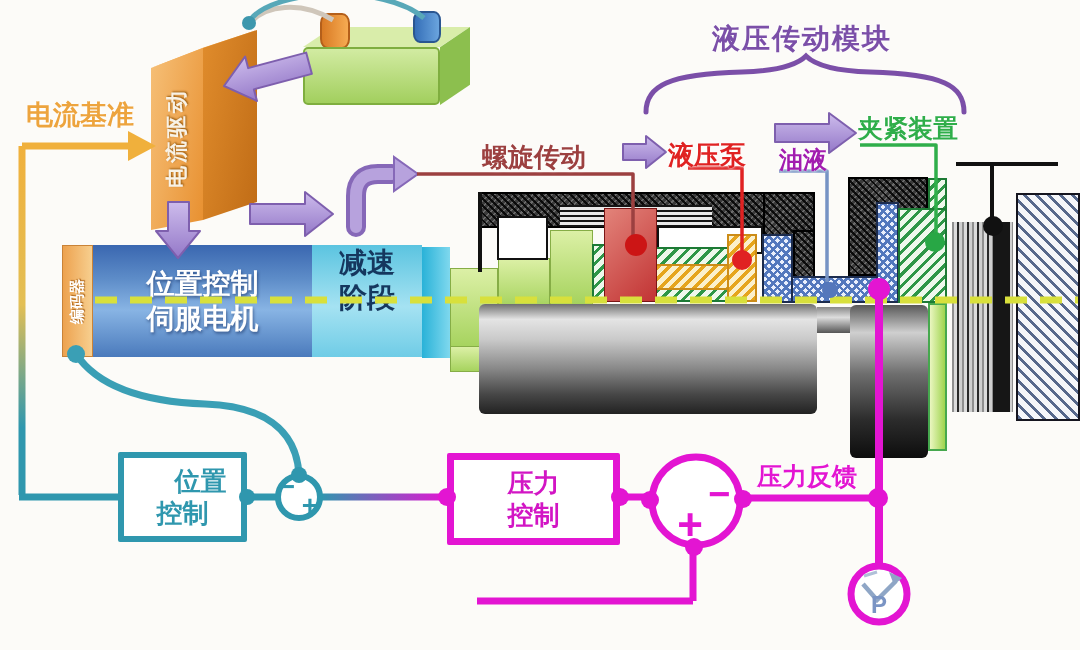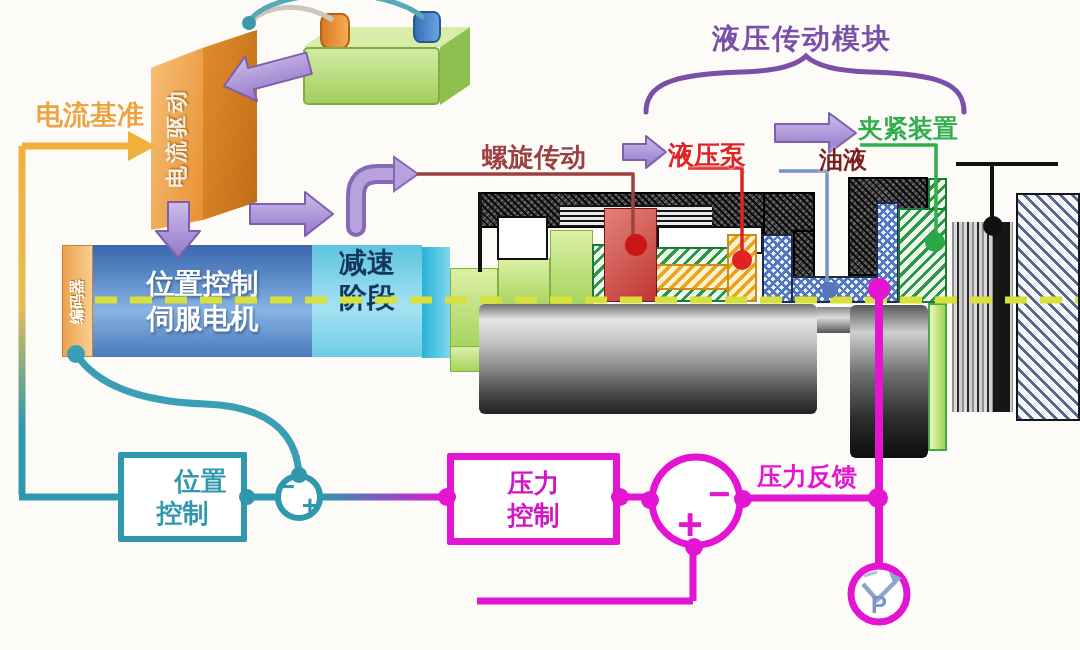--- a/index.html
+++ b/index.html
@@ -213,24 +213,24 @@
       <path d="M956,164 H1058 M992,164 V220" stroke="#111" stroke-width="4"></path>
     </g>
     <circle cx="636" cy="245" r="11" fill="#cc1515"></circle>
     <circle cx="742" cy="260" r="10" fill="#e02222"></circle>
     <circle cx="830" cy="290" r="8" fill="#5577bb"></circle>
     <circle cx="935" cy="242" r="10" fill="#28a745"></circle>
     <circle cx="993" cy="226" r="10" fill="#111"></circle>
   </svg>
 
   <div class="lbl" style="left:712px;top:20px;font-size:28px;letter-spacing:2px;color:#7b4fa8;">液压传动模块</div>
-  <div class="lbl" style="left:36px;top:97px;font-size:27px;color:#eda43e;">电流基准</div>
+  <div class="lbl" style="left:26px;top:97px;font-size:27px;color:#eda43e;">电流基准</div>
   <div class="lbl" style="left:482px;top:140px;font-size:26px;color:#9c4040;">螺旋传动</div>
   <div class="lbl" style="left:668px;top:138px;font-size:26px;color:#e02222;">液压泵</div>
-  <div class="lbl" style="left:779px;top:144px;font-size:24px;color:#7f1d1d;margin-left:40px;">油液</div>
+  <div class="lbl" style="left:779px;top:144px;font-size:24px;color:#a21caf;">油液</div>
   <div class="lbl" style="left:858px;top:112px;font-size:25px;color:#2fae4a;">夹紧装置</div>
   <div class="lbl" style="left:757px;top:460px;font-size:25px;color:#e315d2;">压力反馈</div>
 
   <div class="sym" style="left:287px;top:487px;font-size:28px;color:#2f97ae;">−</div>
   <div class="sym" style="left:310px;top:506px;font-size:28px;color:#2f97ae;">+</div>
   <div class="sym" style="left:719px;top:494px;font-size:38px;color:#e315d2;">−</div>
   <div class="sym" style="left:690px;top:525px;font-size:44px;color:#e315d2;">+</div>
   <div class="sym" style="left:879px;top:605px;font-size:24px;color:#7a94c4;">P</div>
 
 </div>

